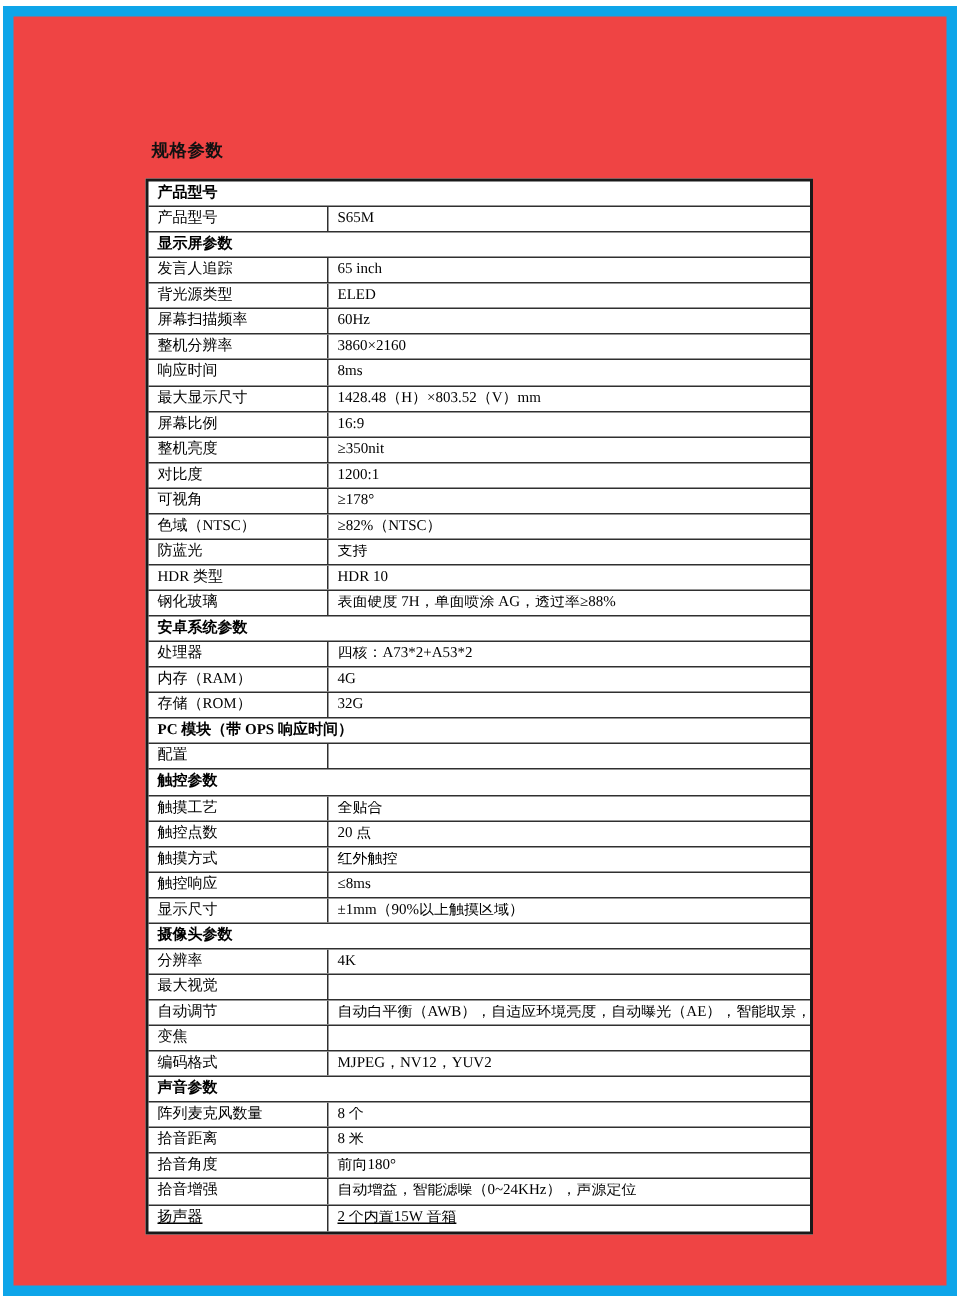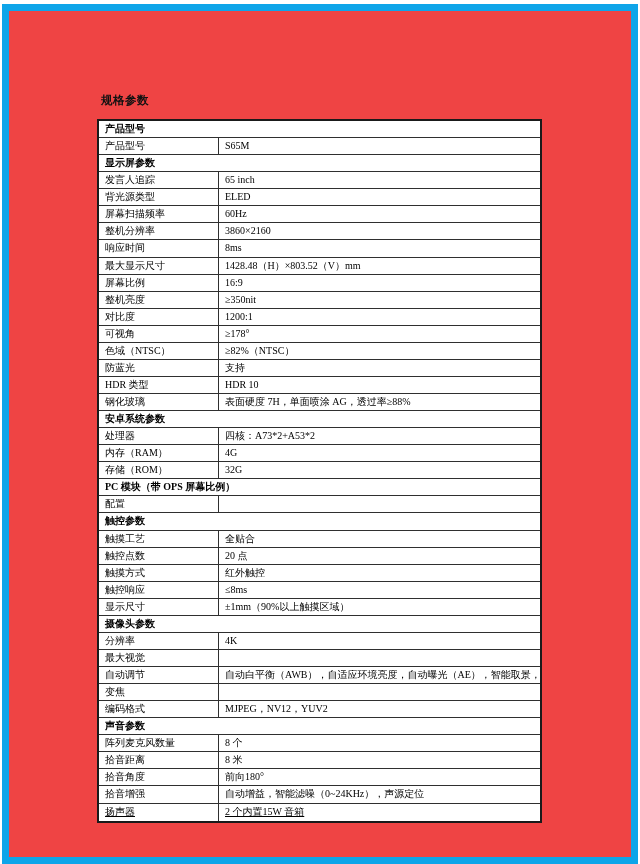--- a/index.html
+++ b/index.html
@@ -123,21 +123,21 @@
       </div>
       <div class="t-row">
         <span class="t-label">内存（RAM）</span>
         <span class="t-value">4G</span>
       </div>
       <div class="t-row">
         <span class="t-label">存储（ROM）</span>
         <span class="t-value">32G</span>
       </div>
       <div class="t-row section">
-        <span class="t-label">PC 模块（带 OPS 屏幕比例）</span>
+        <span class="t-label">PC 模块（带 OPS 响应时间）</span>
       </div>
       <div class="t-row">
         <span class="t-label">配置</span>
       </div>
       <div class="t-row section">
         <span class="t-label">触控参数</span>
       </div>
       <div class="t-row">
         <span class="t-label">触摸工艺</span>
         <span class="t-value">全贴合</span>

